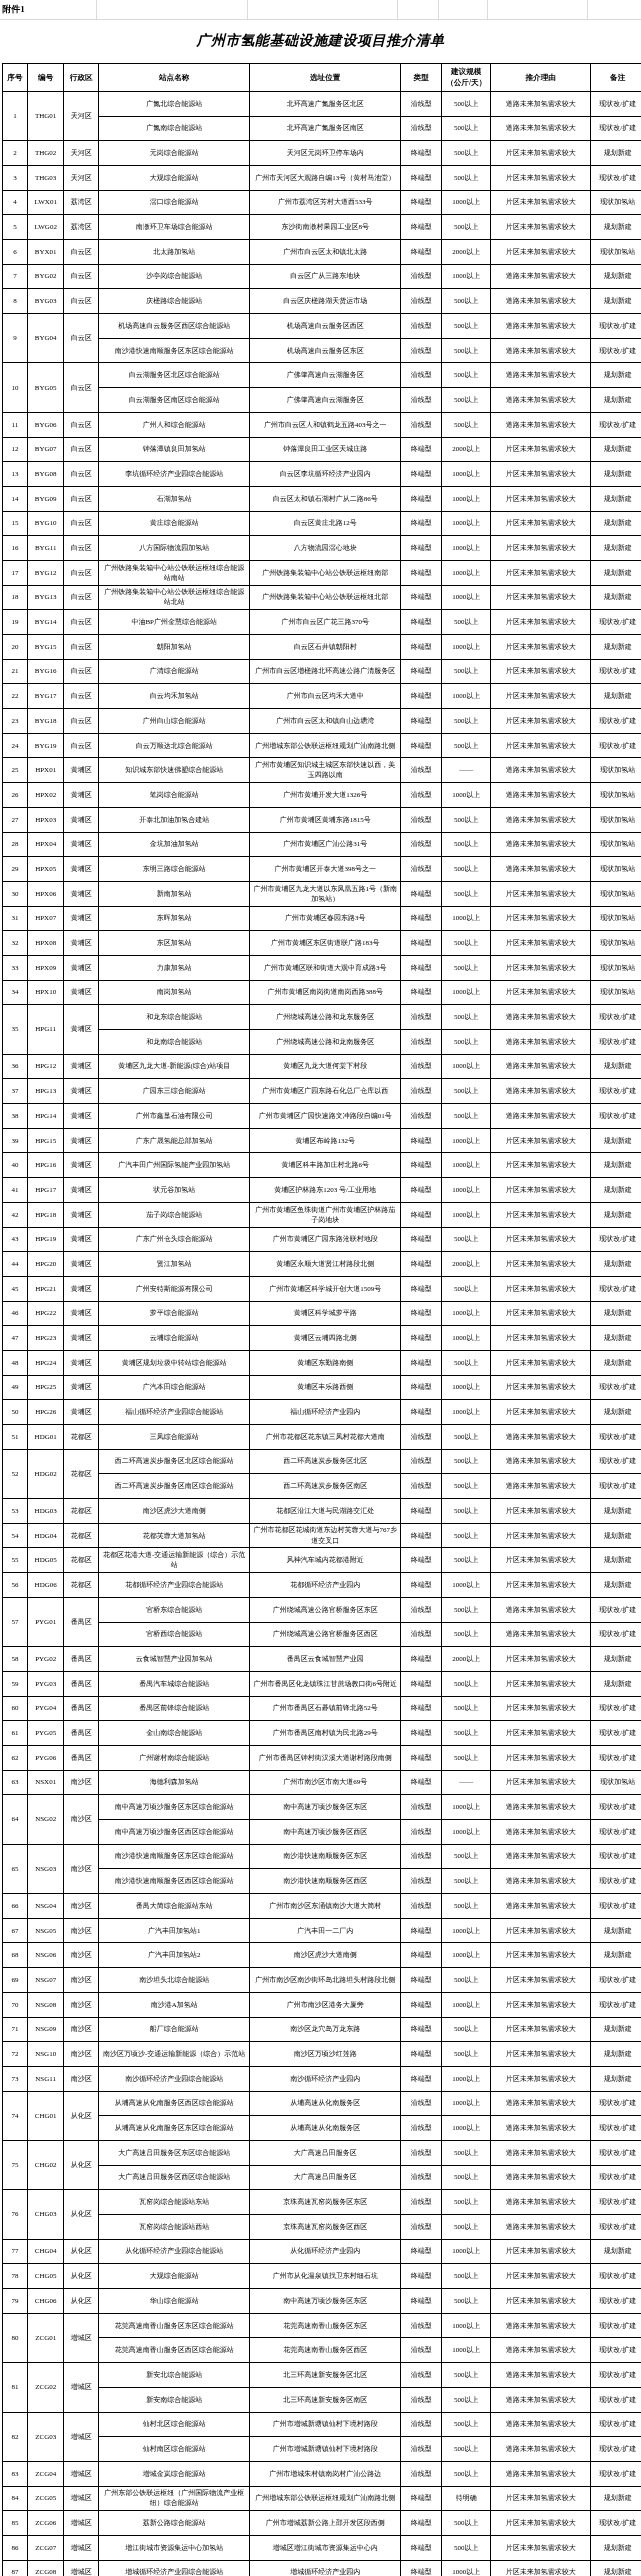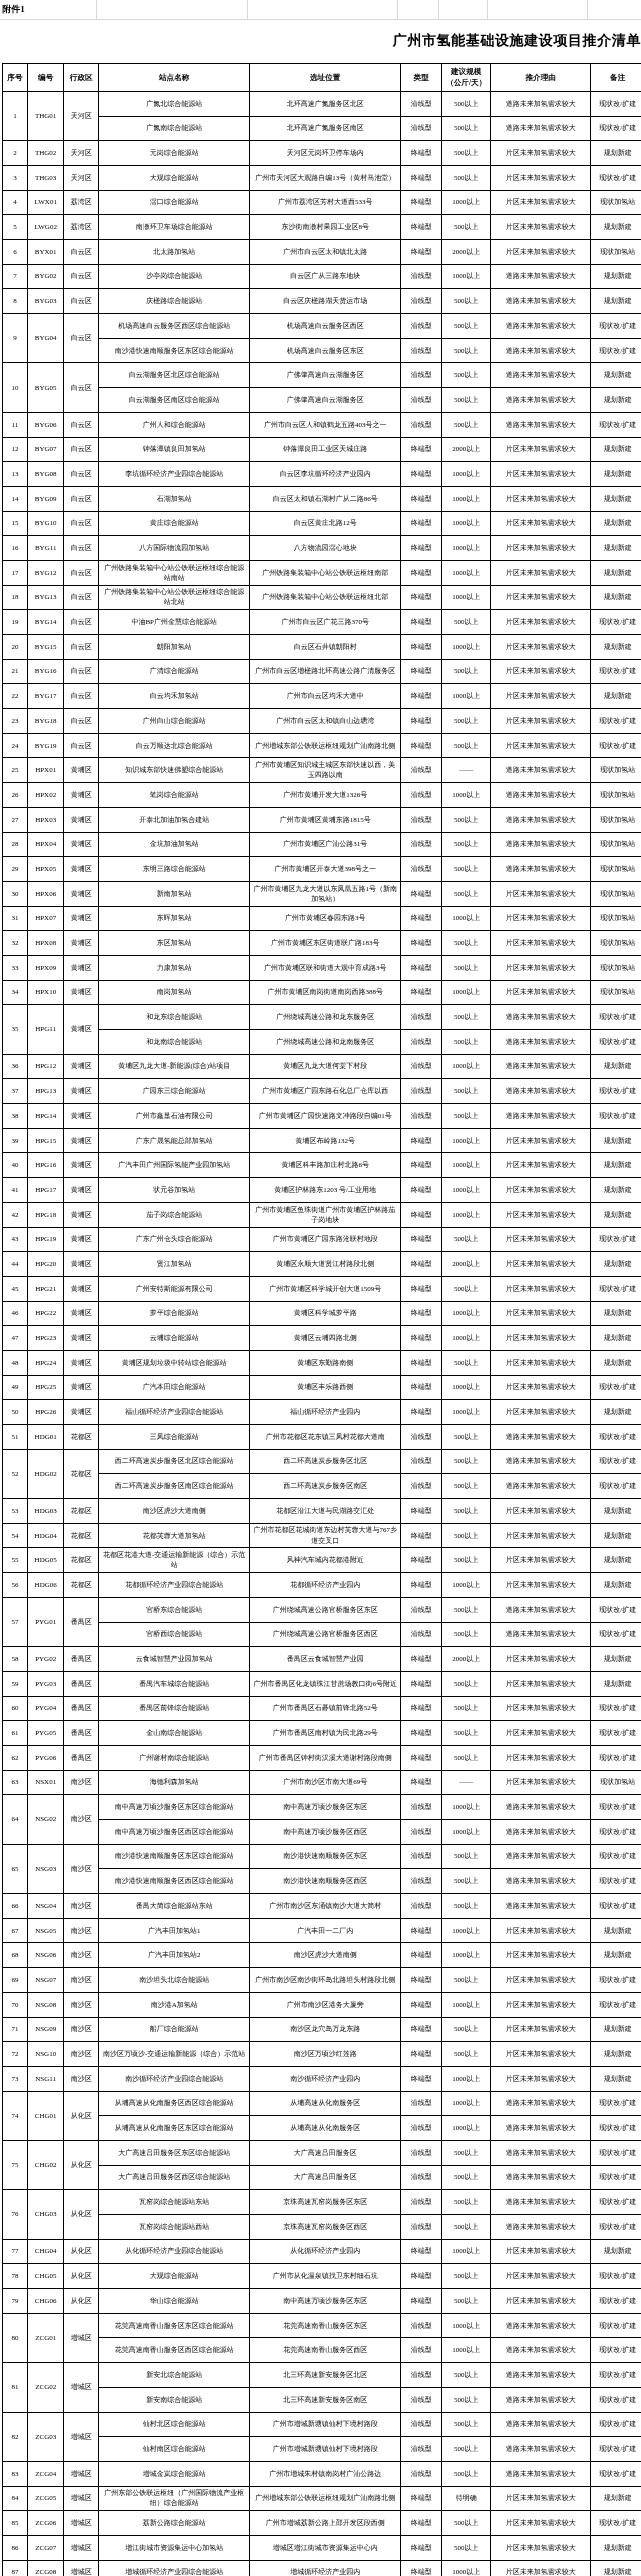--- a/index.html
+++ b/index.html
@@ -1,21 +1,21 @@
 <!DOCTYPE html>
 <html style="font-size:9px"><head>
 <meta charset="utf-8">
 <style>
   html,body{margin:0;padding:0;background:#fff;}
   body{width:641px;font-family:"Liberation Serif","DejaVu Serif",serif;color:#000;}
   .page{width:641px;}
   .topbar{position:relative;height:18.7px;border-bottom:0.6px solid #d9d9d9;padding-left:48px;}
   .topbar .vline{position:absolute;top:0;bottom:0;width:0.6px;background:#d9d9d9;}
   .attachment{position:absolute;left:2.3px;top:2.8px;font-size:9px;font-weight:bold;}
-  .title-wrap{height:43px;display:flex;align-items:center;justify-content:flex-end;}
+  .title-wrap{height:43px;display:flex;align-items:center;justify-content:center;font-style:italic;}
   .doc-title{font-size:14px;font-weight:bold;letter-spacing:0.6px;}
   table.grid{border-collapse:collapse;table-layout:fixed;width:638px;margin:0 1.7px 2.3px 1.7px;border:1.1px solid #000;}
   table.grid th, table.grid td{border:0.6px solid #000;text-align:center;vertical-align:middle;
     padding:1.1px 1.7px;font-size:7px;line-height:1.45;word-break:break-all;}
   table.grid th{font-weight:bold;font-size:7.6px;height:25px;}
   table.grid td{height:21.5px;}
   col.c-no{width:25.5px;}  col.c-code{width:36px;} col.c-district{width:35px;}
   col.c-name{width:151px;} col.c-loc{width:151px;} col.c-type{width:41px;}
   col.c-scale{width:49px;} col.c-reason{width:100px;} col.c-remark{width:54px;}
 </style>

